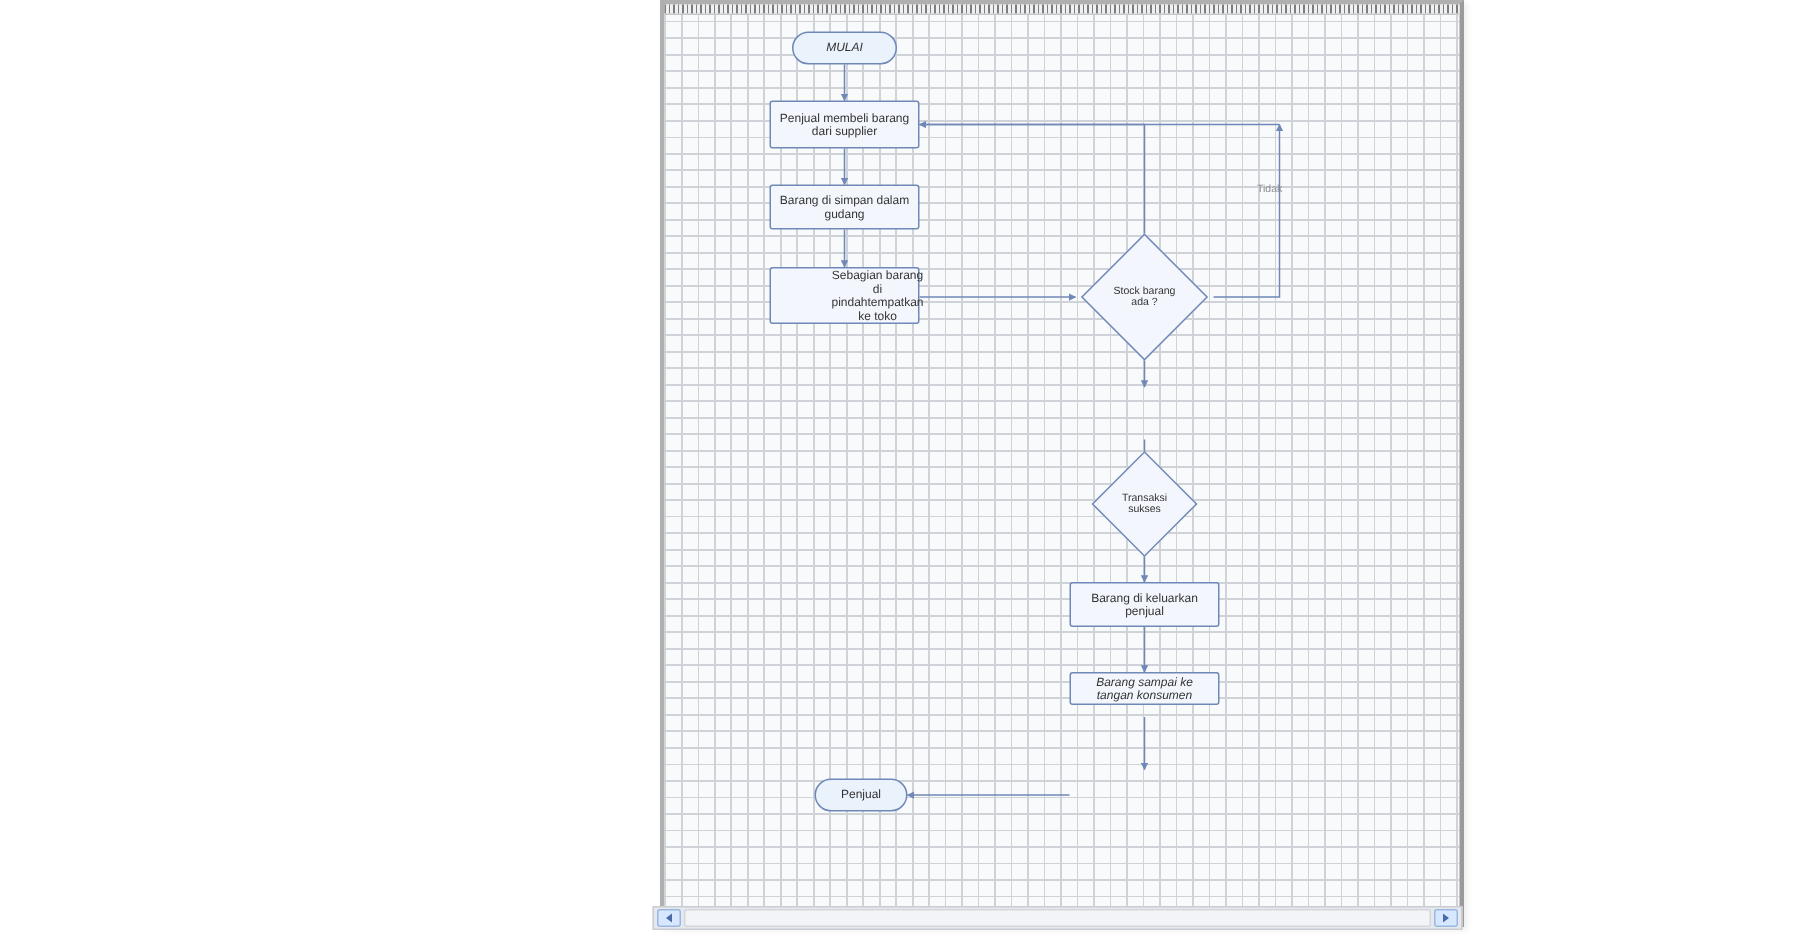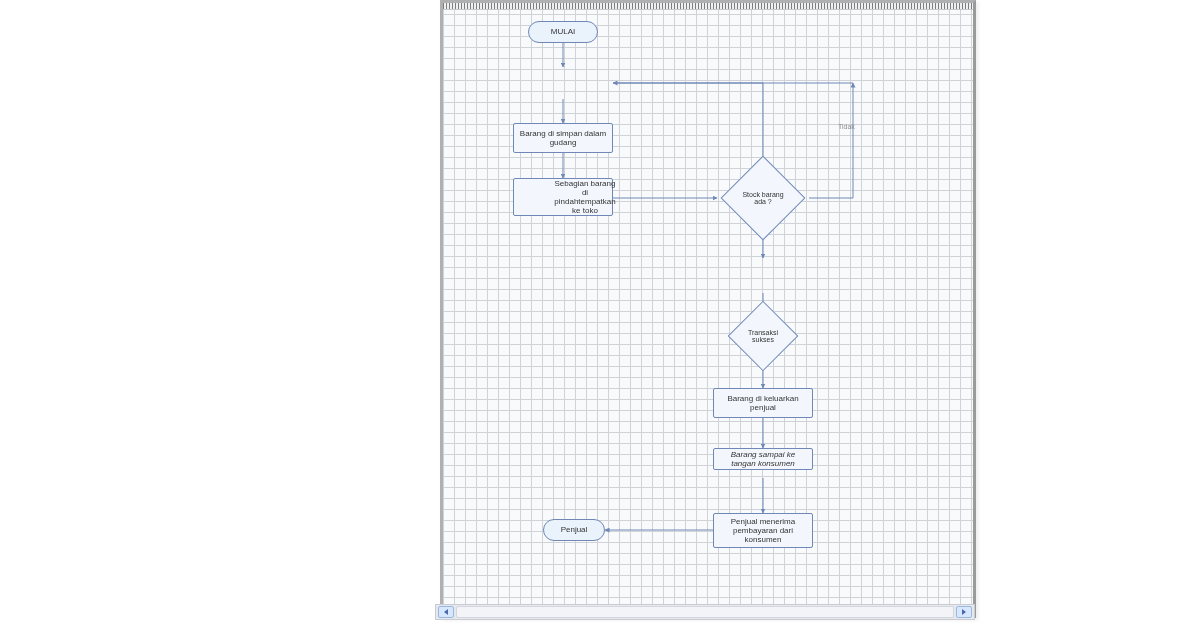--- a/index.html
+++ b/index.html
@@ -151,24 +151,27 @@
         <polyline points="410,80 170,80"></polyline>
         <line x1="320" y1="225" x2="320" y2="255"></line>
         <line x1="320" y1="290" x2="320" y2="315"></line>
         <line x1="320" y1="351" x2="320" y2="385"></line>
         <line x1="320" y1="415" x2="320" y2="445"></line>
         <line x1="320" y1="475" x2="320" y2="510"></line>
         <line x1="270" y1="527" x2="162" y2="527"></line>
       </g>
     </svg>
 
-    <div class="shape terminator" style="left:85px; top:18px; width:70px; height:22px;">
+    <div class="shape terminator" style="left:85px; top:18px; width:70px; height:22px;font-style:italic;">
       <span>MULAI</span>
     </div>
 
+    <div class="shape process" style="left:70px; top:64px; width:100px; height:32px;">
+      <span>Penjual membeli barang dari supplier</span>
+    </div>
 
     <div class="shape process" style="left:70px; top:120px; width:100px; height:30px;">
       <span>Barang di simpan dalam gudang</span>
     </div>
 
     <div class="shape process" style="left:70px; top:175px; width:100px; height:38px;padding-left:48px;">
       <span>Sebagian barang di pindahtempatkan ke toko</span>
     </div>
 
     <div class="decision" style="left:290px; top:165px; width:60px; height:60px;">
@@ -184,23 +187,20 @@
     </div>
 
     <div class="shape process" style="left:270px; top:385px; width:100px; height:30px;align-items:center;">
       <span>Barang di keluarkan penjual</span>
     </div>
 
     <div class="shape process" style="left:270px; top:445px; width:100px; height:22px;font-style:italic;">
       <span>Barang sampai ke tangan konsumen</span>
     </div>
 
-    <div class="shape process" style="left:270px; top:510px; width:100px; height:35px;">
-      <span>Penjual menerima pembayaran dari konsumen</span>
-    </div>
 
     <div class="shape terminator" style="left:100px; top:516px; width:62px; height:22px;">
       <span>Penjual</span>
     </div>
 
   </div>
 
   <div class="scrollbar">
     <div class="btn">
       <span class="arrow-left"></span>

